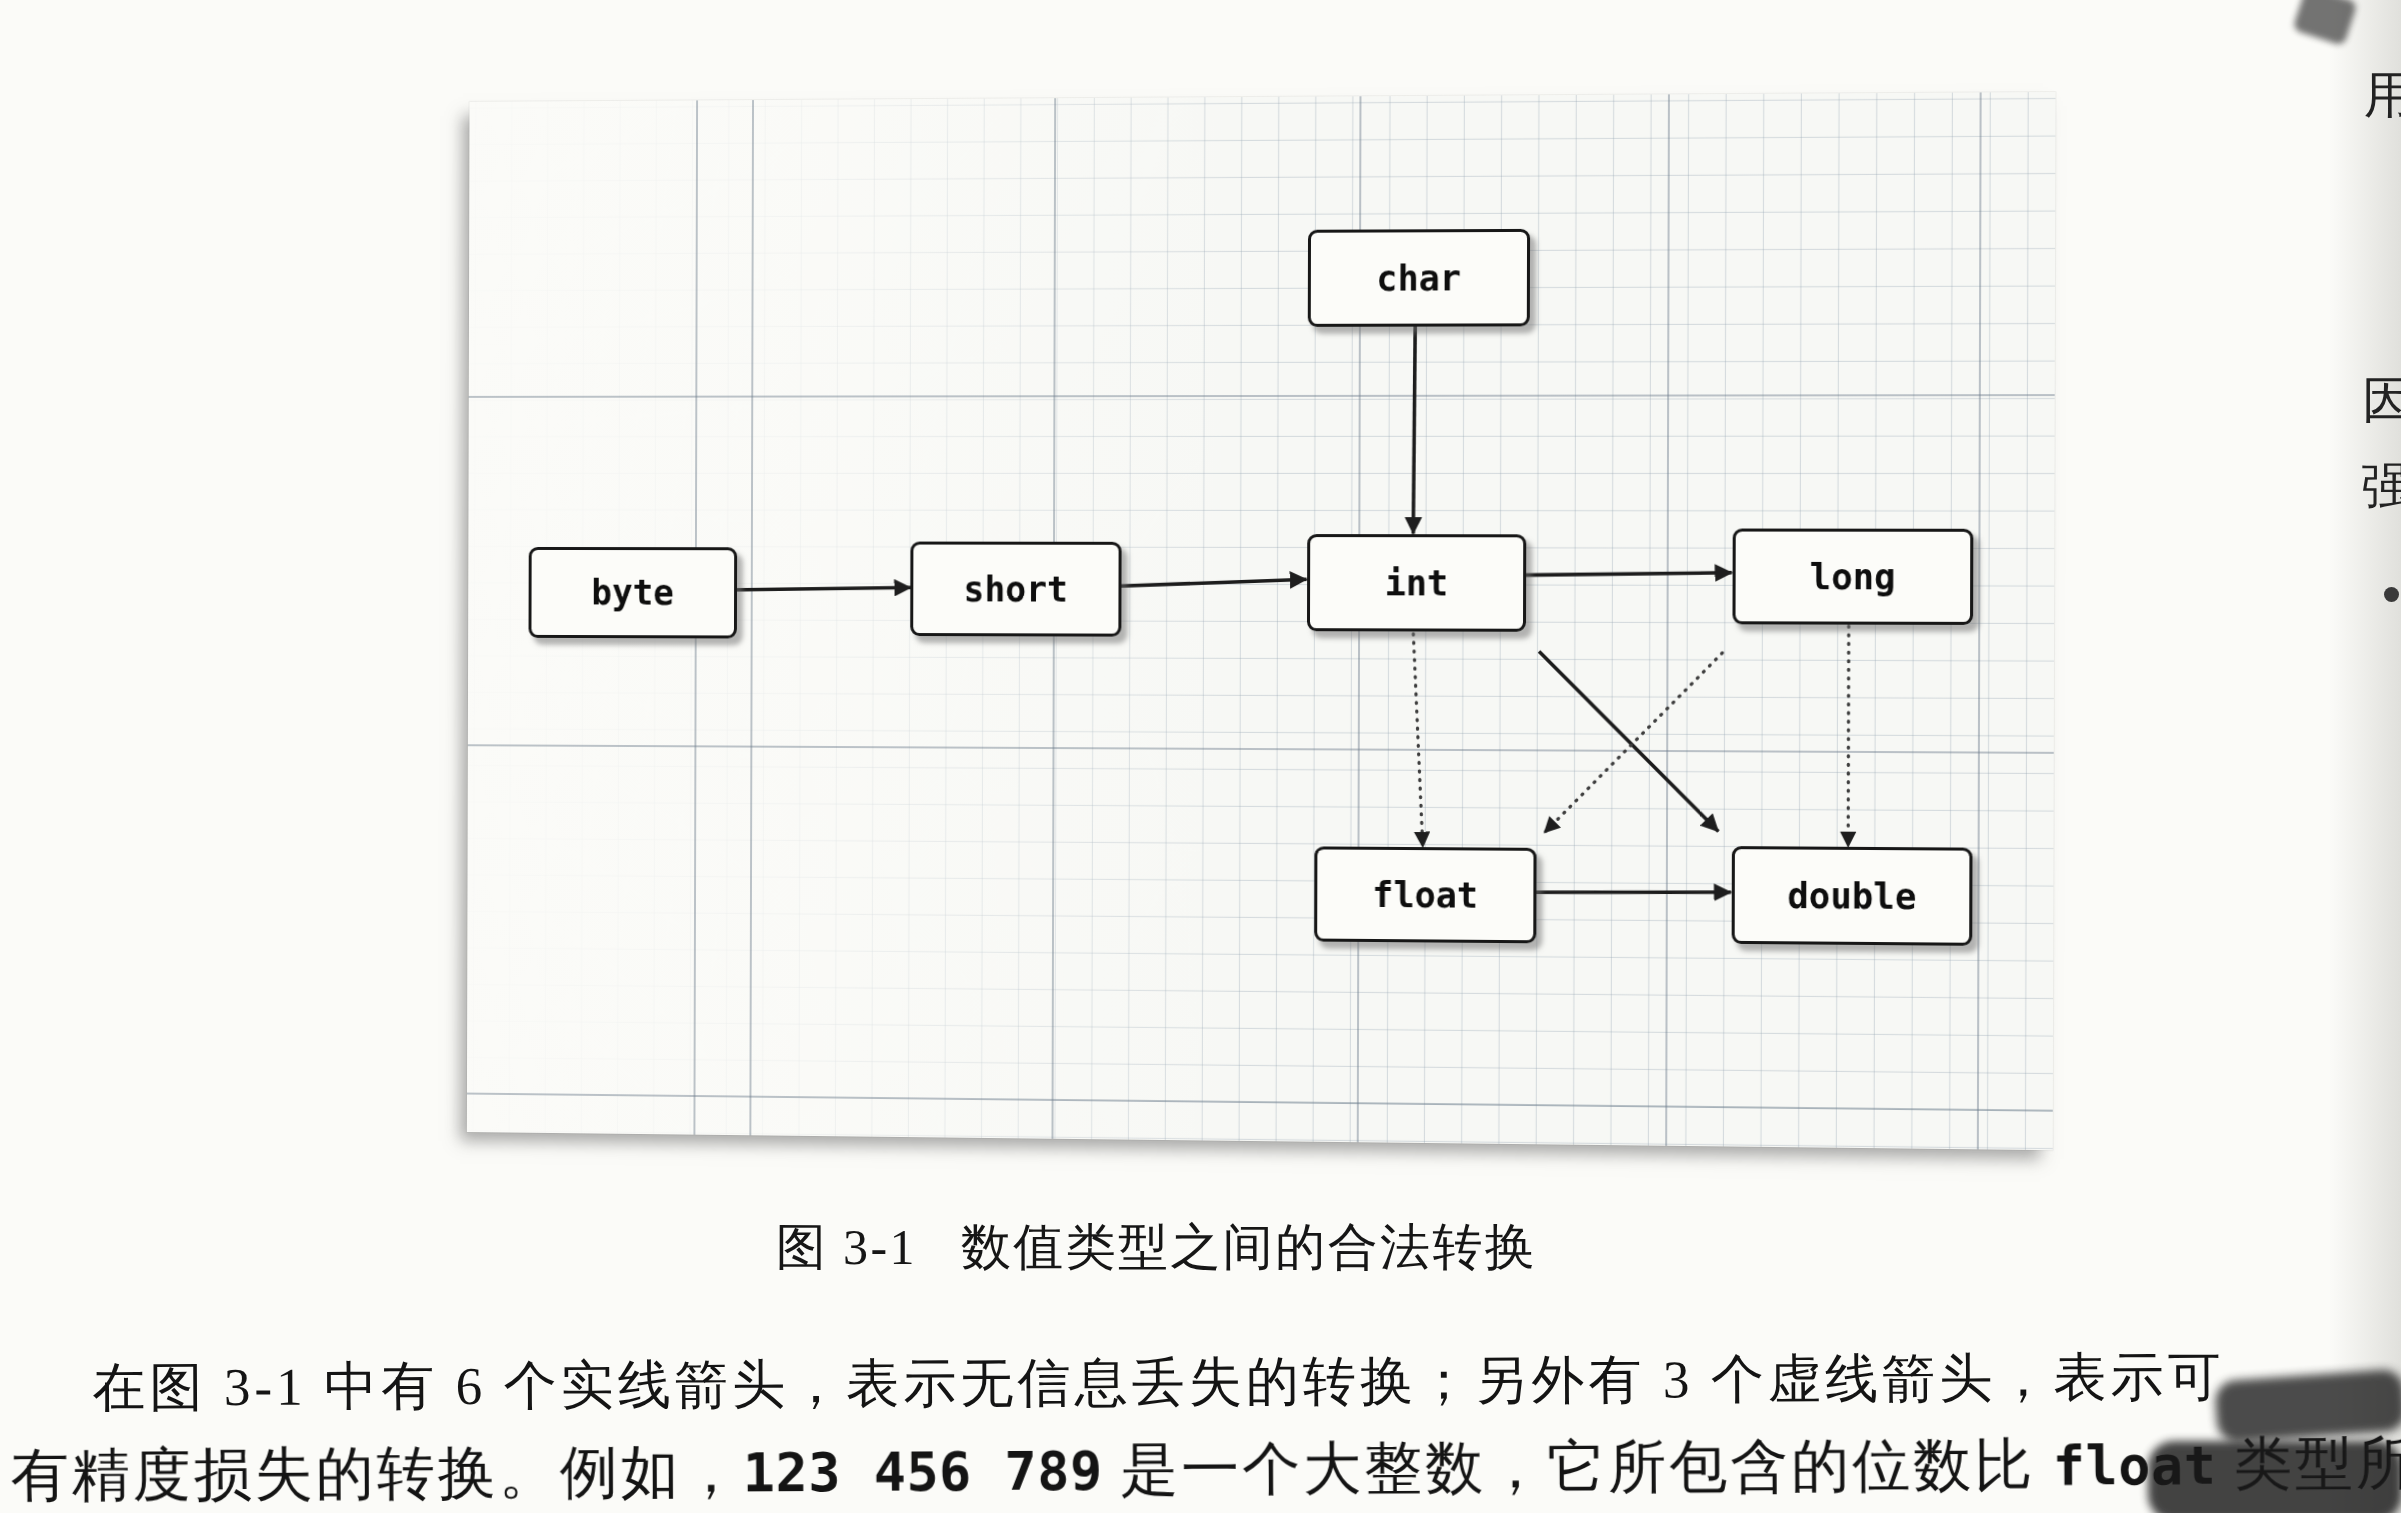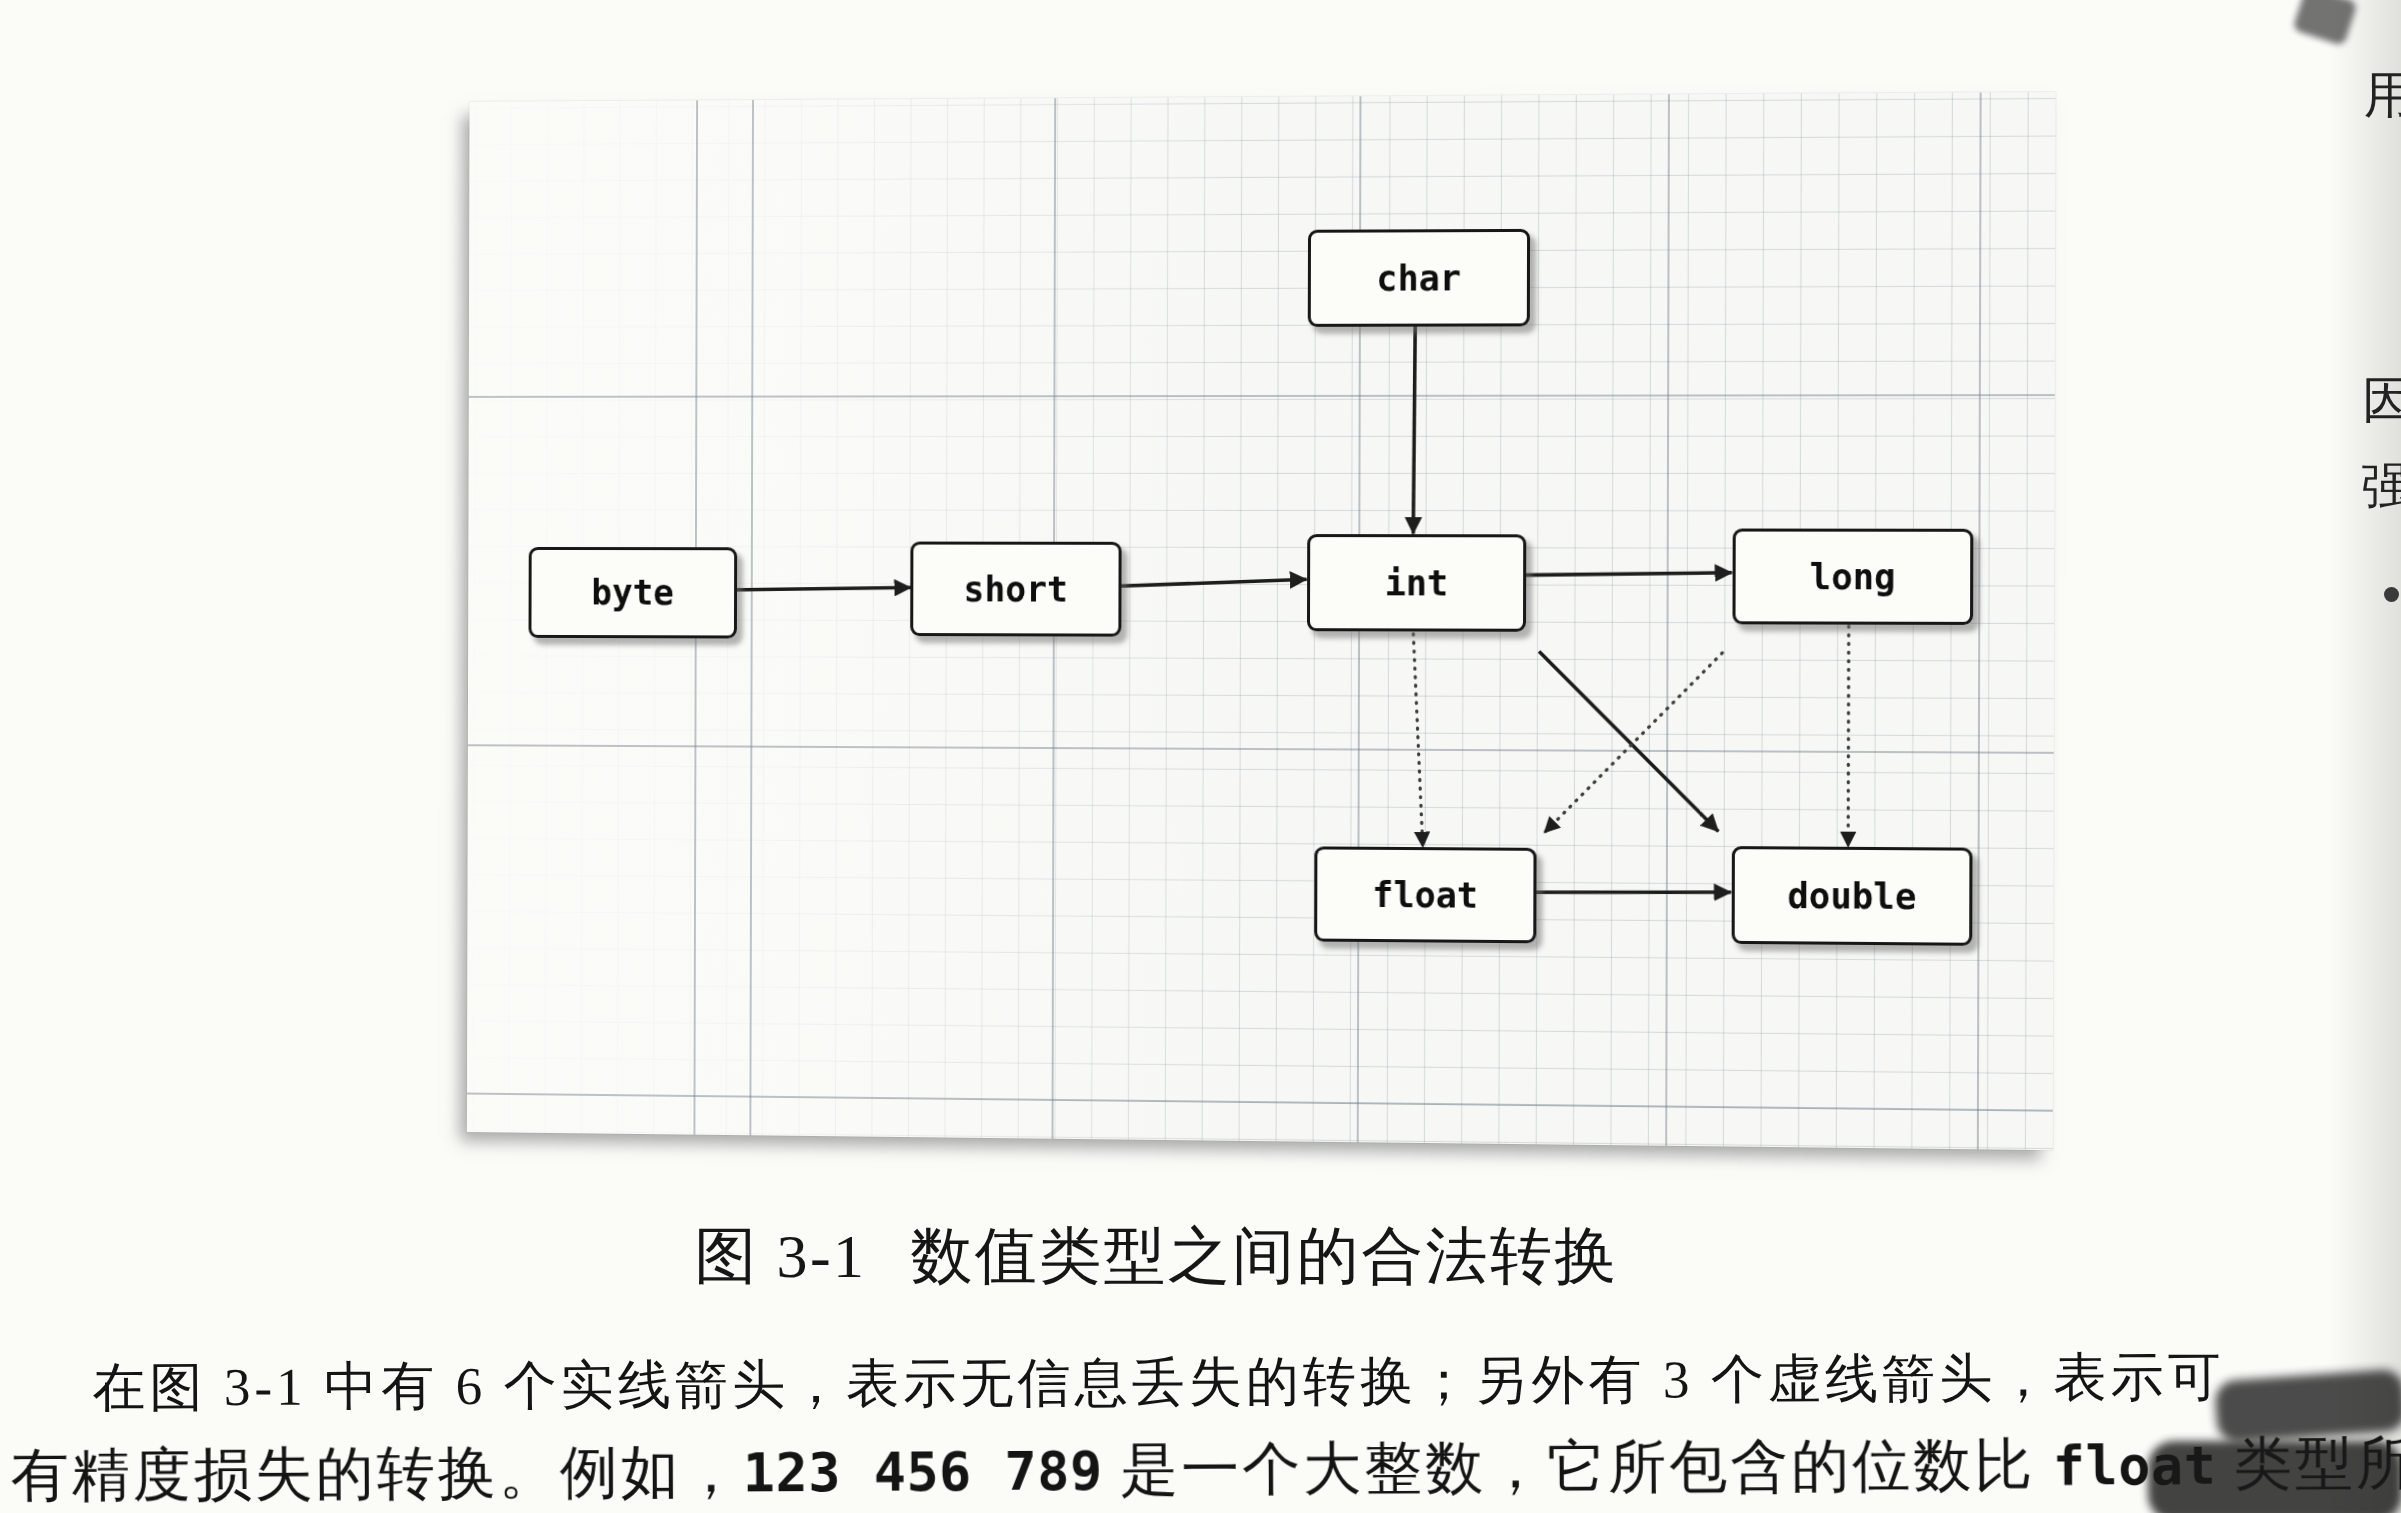--- a/index.html
+++ b/index.html
@@ -29,21 +29,21 @@
   .node {
     position:absolute; display:flex; align-items:center; justify-content:center;
     background:#fcfcf9; border:3px solid #171717; border-radius:9.4px;
     box-shadow: 5.3px 6.5px 5.3px rgba(110,110,110,0.5);
     font-family:"DejaVu Sans Mono", monospace; font-weight:bold;
     font-size:35px; color:#0e0e0e;
   }
   
   .caption {
     position:absolute; left:0; top:1214px; width:2313px; text-align:center;
-    font-size:62px; color:#161616; letter-spacing:2.4px; white-space:nowrap;
+    font-size:50px; color:#161616; letter-spacing:2.4px; white-space:nowrap;
   }
   .cap-gap { display:inline-block; width:44px; }
   
   .bodytext { position:absolute; inset:0; transform:rotate(-0.3deg); color:#141414; }
   .line { position:absolute; white-space:nowrap; }
   .l1 { left:89px; top:1347px; font-size:53px; letter-spacing:4.1px; }
   .l2 { left:7px;  top:1431px; font-size:58px; letter-spacing:3px; filter:blur(0.6px); }
   .num { font-family:"DejaVu Sans Mono", monospace; font-weight:bold; font-size:0.92em; letter-spacing:0.6px; }
   
   .edgeshade {

